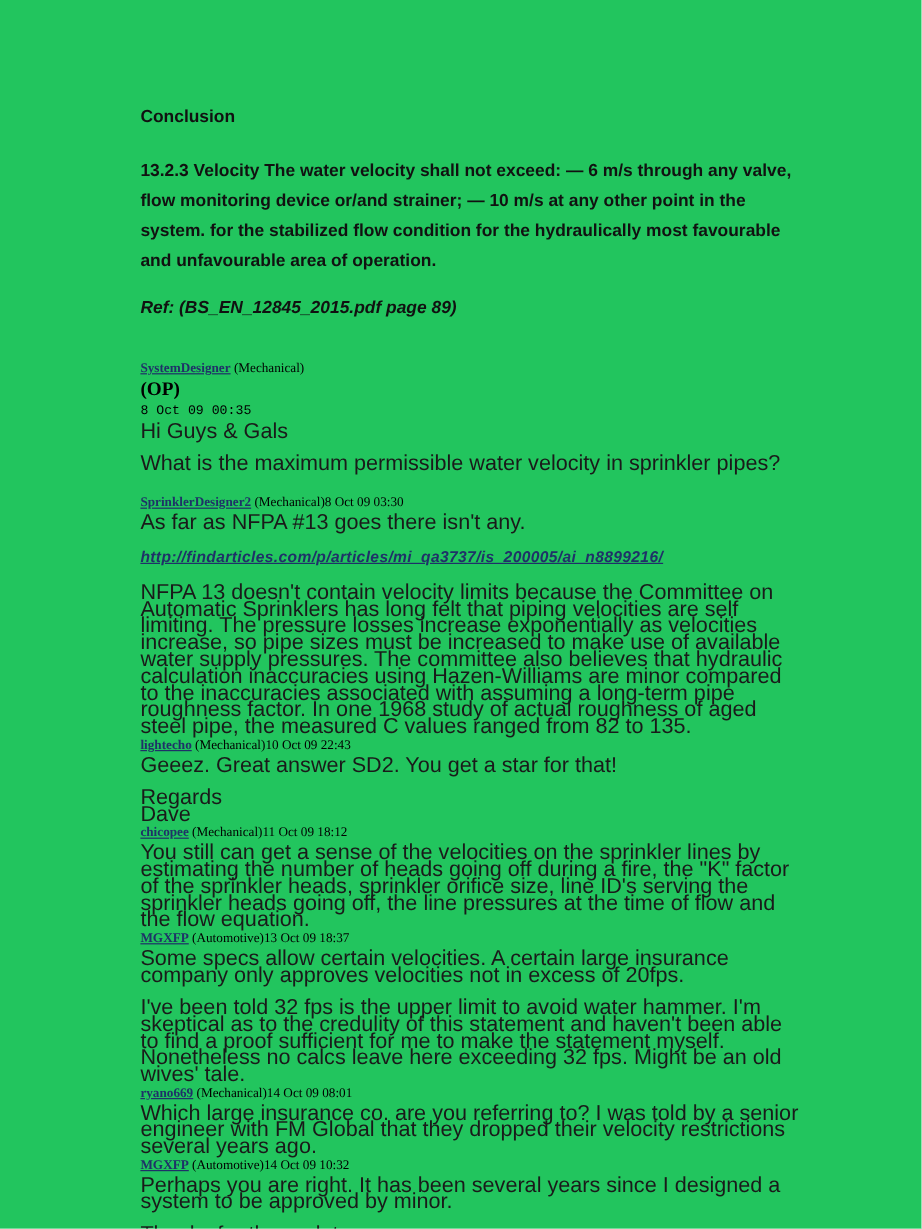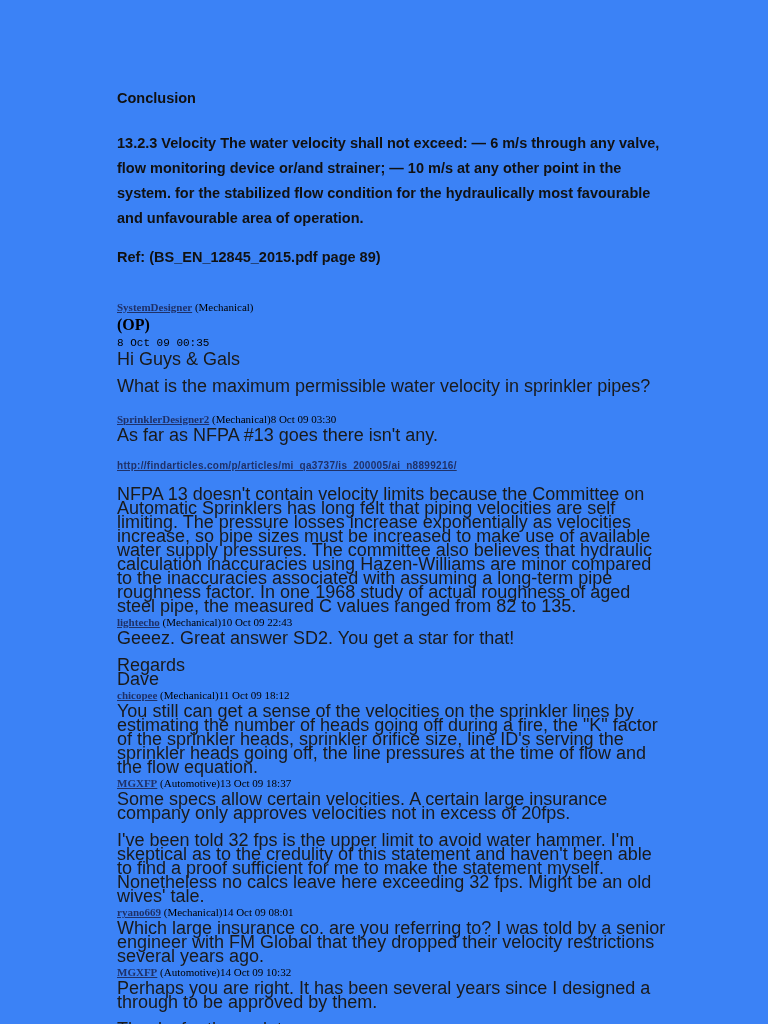--- a/index.html
+++ b/index.html
@@ -4,21 +4,21 @@
 <style>
   html, body {
     margin: 0;
     padding: 0;
     background: #ffffff;
   }
   .page {
     position: relative;
     width: 768px;
     height: 1024px;
-    background: #3b82f6;
+    background: #22c55e;
     overflow: hidden;
     font-family: "Liberation Sans", sans-serif;
     color: #1a1a1a;
   }
 
   
   .conclusion-block {
     position: absolute;
     left: 117px;
     top: 86px;
@@ -31,20 +31,21 @@
   }
   .conclusion-heading {
     margin: 0 0 20px 0;
     font-size: 14.5px;
   }
   .conclusion-body {
     margin: 0 0 14px 0;
   }
   .reference-line {
     margin: 0;
+    font-style: italic;
   }
 
   
   .forum-block {
     position: absolute;
     left: 117px;
     top: 298px;
     width: 554px;
   }
   .post { margin: 0; }
@@ -83,27 +84,28 @@
     font-size: 18px;
     line-height: 14px;
     color: #1a1a1a;
   }
   .gap { height: 13px; }
   .gap-lg { height: 17px; }
   .article-link {
     display: inline-block;
     margin: 0;
     font-family: "Liberation Sans", sans-serif;
-    font-size: 10px;
+    font-size: 13px;
     line-height: 16px;
     font-weight: bold;
     color: #1f3168;
     text-decoration: underline;
     letter-spacing: 0.3px;
     cursor: pointer;
+    font-style: italic;
   }
 </style>
 </head>
 <body>
 
 <div class="page">
 
   <div class="conclusion-block">
     <div class="conclusion-heading">Conclusion</div>
     <div class="conclusion-body">13.2.3 Velocity The water velocity shall not exceed: — 6 m/s through any valve, flow monitoring device or/and strainer; — 10 m/s at any other point in the system. for the stabilized flow condition for the hydraulically most favourable and unfavourable area of operation.</div>
@@ -151,21 +153,21 @@
       <p class="post-paragraph">I've been told 32 fps is the upper limit to avoid water hammer.  I'm skeptical as to the credulity of this statement and haven't been able to find a proof sufficient for me to make the statement myself.  Nonetheless no calcs leave here exceeding 32 fps.  Might be an old wives' tale.</p>
     </div>
 
     <div class="post">
       <div class="post-header"><a class="author-link">ryano669</a><span class="post-meta"> (Mechanical)14 Oct 09 08:01</span></div>
       <p class="post-paragraph">Which large insurance co. are you referring to?  I was told by a senior engineer with FM Global that they dropped their velocity restrictions several years ago.</p>
     </div>
 
     <div class="post">
       <div class="post-header"><a class="author-link">MGXFP</a><span class="post-meta"> (Automotive)14 Oct 09 10:32</span></div>
-      <p class="post-paragraph">Perhaps you are right.  It has been several years since I designed a through to be approved by them.</p>
+      <p class="post-paragraph">Perhaps you are right.  It has been several years since I designed a system to be approved by minor.</p>
       <div class="gap"></div>
       <p class="post-paragraph">Thanks for the update.</p>
     </div>
 
     <div class="post">
       <div class="post-header"><a class="author-link">PEDARRIN2</a><span class="post-meta"> (Mechanical)14 Oct 09 12:06</span></div>
     </div>
 
   </div>
 </div>

